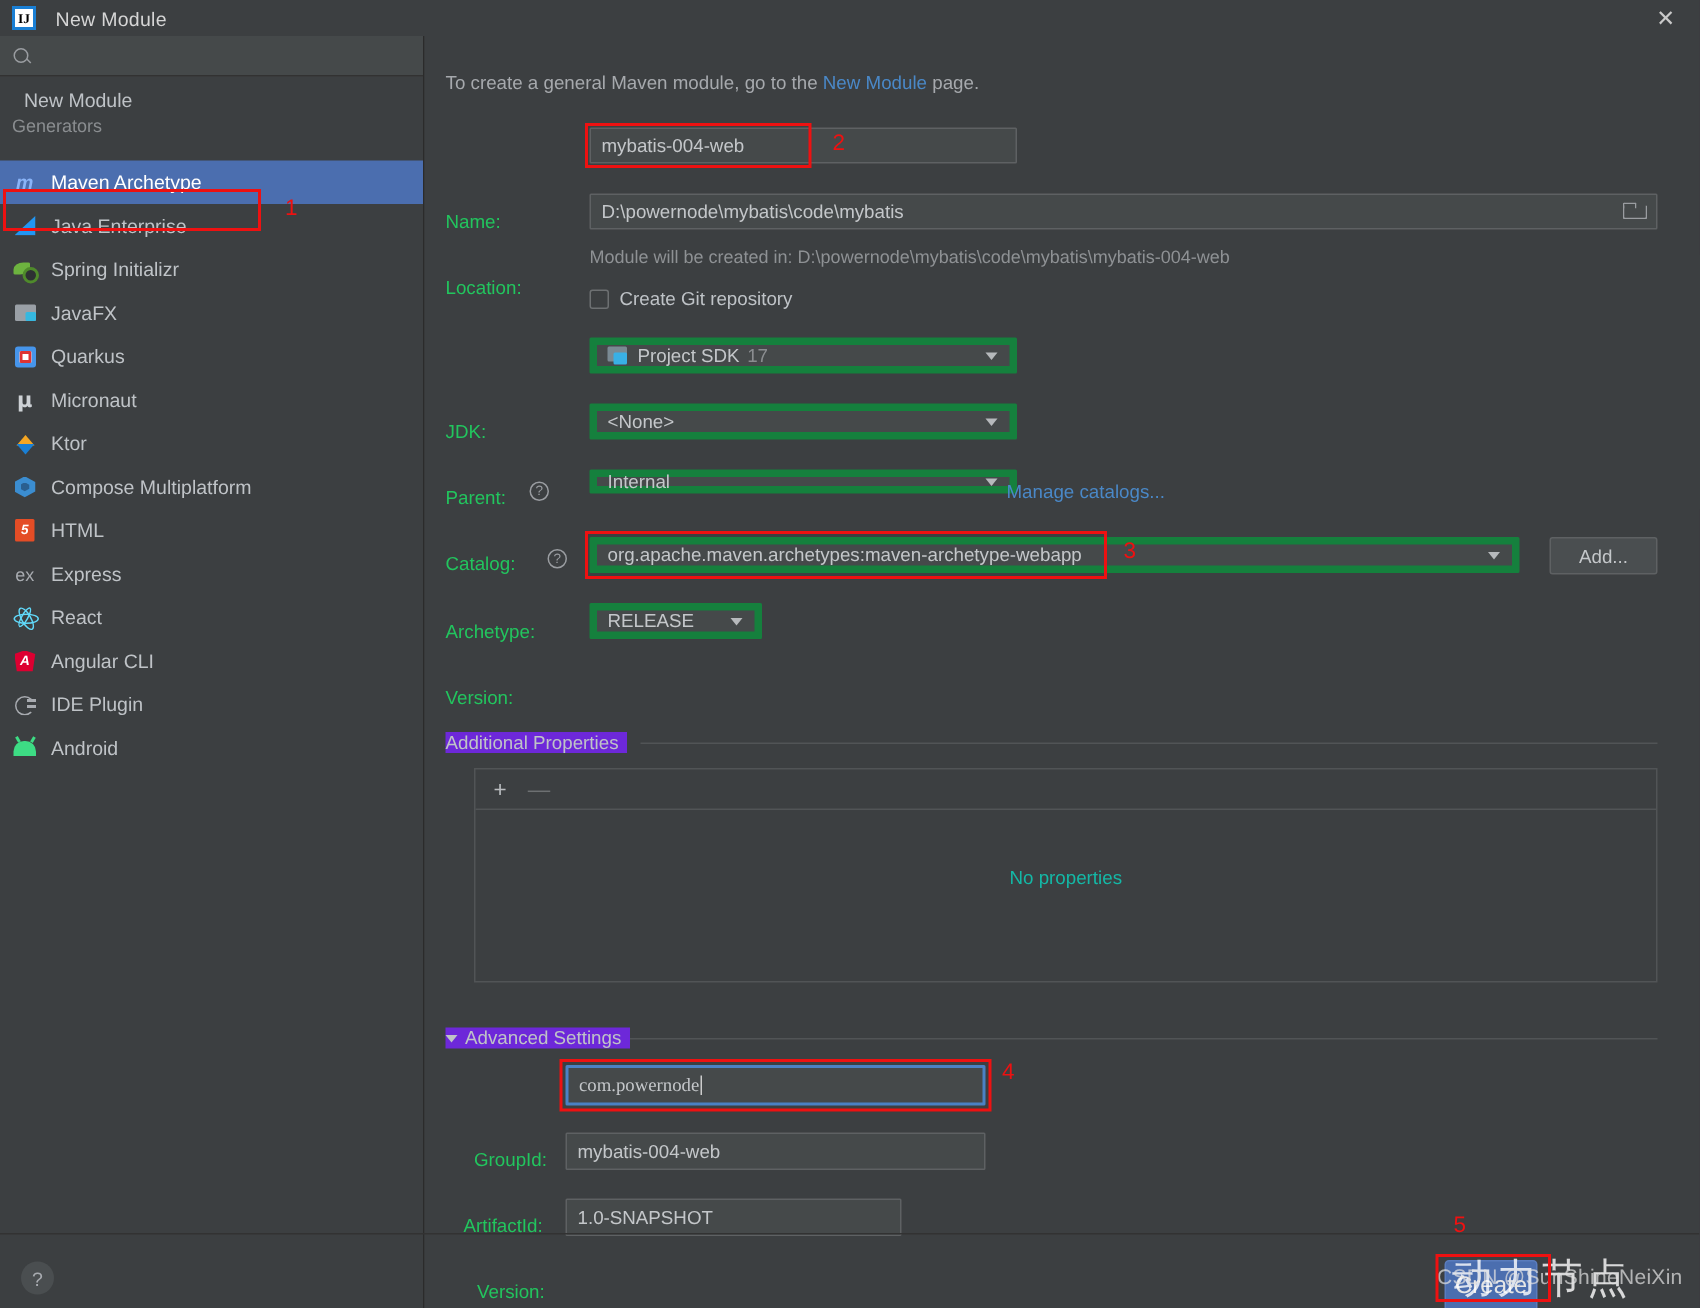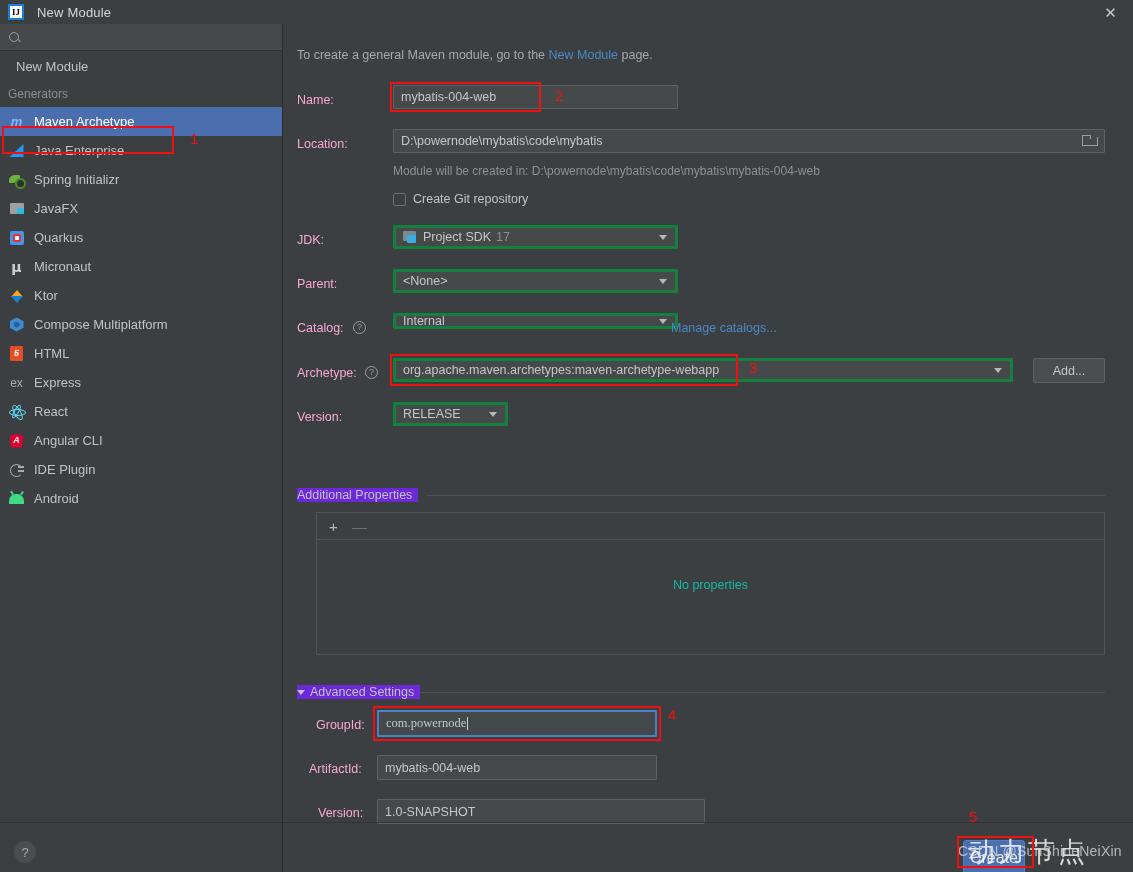--- a/index.html
+++ b/index.html
@@ -64,21 +64,21 @@
     color: #bbb; font-size: 12.5px; font-family: "Liberation Sans", sans-serif;
     margin-left: 6px;
   }
 
   .sb-top-item {
     height: 30px; display: flex; align-items: center; padding-left: 16px;
     color: #bfc3c7; font-size: 13px;
   }
   .sb-section {
     height: 26px; display: flex; align-items: flex-end; padding-left: 8px;
-    padding-bottom: 6px; color: #8a8d90; font-size: 12px;
+    padding-bottom: 16px; color: #8a8d90; font-size: 12px;
   }
   .sb-item {
     height: 29px; display: flex; align-items: center; padding-left: 8px;
     color: #bfc3c7; font-size: 13px; position: relative;
   }
   .sb-item.selected { background: #4b6eaf; color: #ffffff; }
   .sb-ico {
     width: 17px; height: 17px; margin-right: 9px; flex: 0 0 auto;
     display: flex; align-items: center; justify-content: center;
     font-size: 12px; line-height: 1; position: relative;
@@ -145,33 +145,33 @@
     font-family: "Liberation Sans", sans-serif;
   }
 
   
   .intro {
     position: absolute; left: 14px; top: 24px; font-size: 12.5px; color: #a6a9ad;
   }
   .intro a { color: #4a88c7; text-decoration: none; }
 
   .lbl {
-    position: absolute; font-size: 12.5px; color: #f9a8d4; white-space: nowrap;
+    position: absolute; font-size: 12.5px; color: #22c55e; white-space: nowrap; margin-top: 48px;
   }
   .field {
     position: absolute; background: #45494a; border: 1px solid #5e6163;
     color: #c4c7ca; font-size: 12.5px; display: flex; align-items: center;
     padding: 0 7px; border-radius: 1px;
   }
   .field.focused { border: 2px solid #4b81c4; background: #45494a; }
   .field .caret {
     display:inline-block; width:1px; height:13px; background:#ccc; margin-left:1px;
   }
   .combo {
-    position: absolute; background: #45494a; border: 3px solid #15803d;
+    position: absolute; background: #45494a; border: 5px solid #15803d;
     color: #c4c7ca; font-size: 12.5px; display: flex; align-items: center;
     padding: 0 7px; border-radius: 1px;
   }
   .combo .arrow {
     position: absolute; right: 8px; top: 50%; margin-top: -2px;
     width: 0; height: 0; border-left: 4.5px solid transparent;
     border-right: 4.5px solid transparent; border-top: 5px solid #b6b9bc;
   }
   .btn {
     position: absolute; background: #4a4e50; border: 1px solid #5e6163;
@@ -475,21 +475,21 @@
       </div>
       <div class="hl" style="left:90px; top:682px; width:288px; height:35px;"></div>
       <div class="hl-num" style="left:385px; top:682px;">4</div>
 
       <div class="lbl" style="left:26px; top:738px;">ArtifactId:</div>
       <div class="field" style="left:94px; top:731px; width:280px; height:25px;">
         <span>mybatis-004-web</span>
       </div>
 
       <div class="lbl" style="left:35px; top:782px;">Version:</div>
-      <div class="field" style="left:94px; top:775px; width:328px; height:25px;">
+      <div class="field" style="left:94px; top:775px; width:224px; height:25px;">
         <span>1.0-SNAPSHOT</span>
       </div>
 
     </div>
   </div>
 
   <div class="footer-sep"></div>
   <div class="help-circle">?</div>
 
   <div class="create-btn">Create</div>

